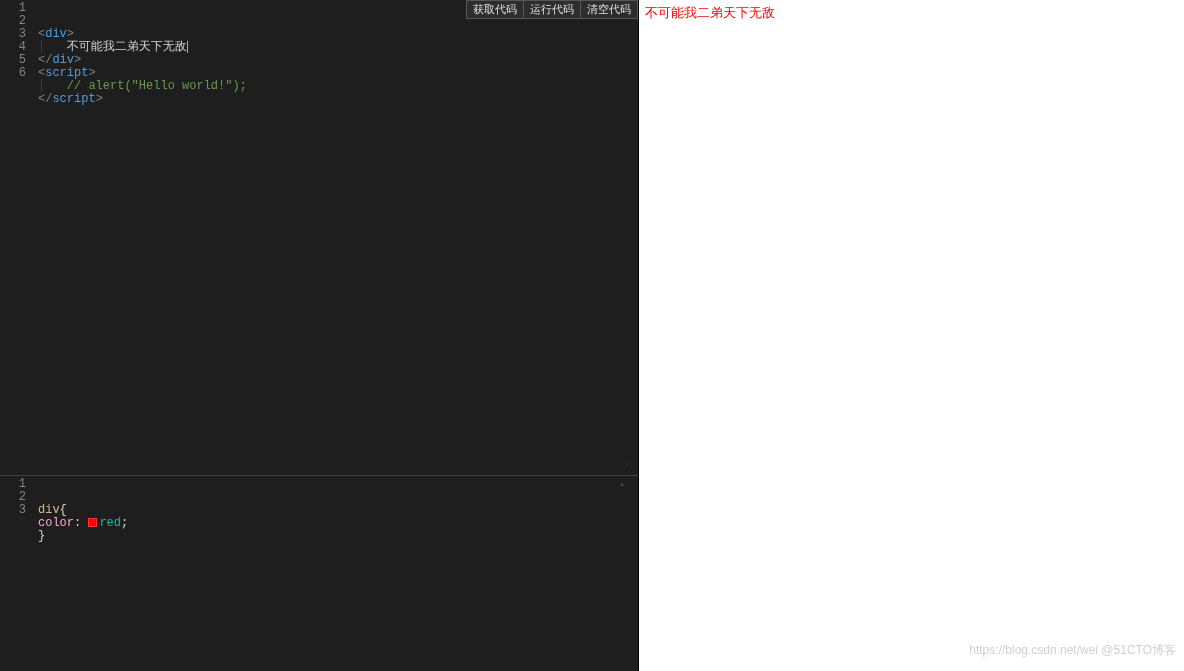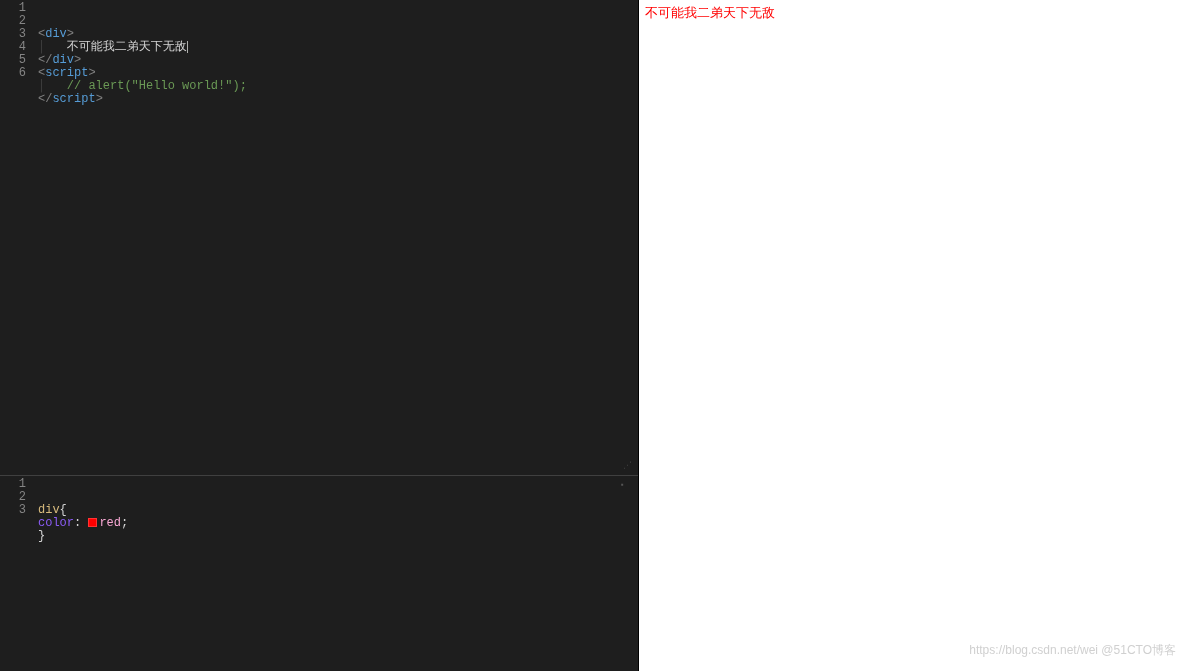--- a/index.html
+++ b/index.html
@@ -58,22 +58,22 @@
       position: relative;
     }
     .code-line {
       height: 13px;
     }
     .tag { color: #569cd6; }
     .bracket { color: #808080; }
     .comment { color: #6a9955; }
     .text { color: #d4d4d4; }
     .sel { color: #d7ba7d; }
-    .prop { color: #8b5cf6; text-align: center; }
-    .val-red { color: #f9a8d4; }
+    .prop { color: #f9a8d4; text-align: center; }
+    .val-red { color: #14b8a6; }
     .swatch {
       display: inline-block;
       width: 9px;
       height: 9px;
       background: #ff0000;
       vertical-align: middle;
       margin-right: 2px;
       border: 1px solid #fff3;
     }
     .indent-guide { color: #404040; }
@@ -130,20 +130,25 @@
       color: #454545;
       font-size: 9px;
     }
   </style>
 </head>
 <body>
 
 <div class="left-panel">
 
   <div class="editor-top">
+    <div class="toolbar">
+      <button>获取代码</button>
+      <button>运行代码</button>
+      <button>清空代码</button>
+    </div>
     <div class="gutter" id="gutter-top">
         <div class="ln">1</div>
         <div class="ln">2</div>
         <div class="ln">3</div>
         <div class="ln">4</div>
         <div class="ln">5</div>
         <div class="ln">6</div>
       </div>
     <div class="code-area" id="code-top">
       <div class="code-line"><span class="bracket">&lt;</span><span class="tag">div</span><span class="bracket">&gt;</span></div><div class="code-line"><span class="indent-guide">│   </span><span class="text">不可能我二弟天下无敌</span><span class="cursor"></span></div><div class="code-line"><span class="bracket">&lt;/</span><span class="tag">div</span><span class="bracket">&gt;</span></div><div class="code-line"><span class="bracket">&lt;</span><span class="tag">script</span><span class="bracket">&gt;</span></div><div class="code-line"><span class="indent-guide">│   </span><span class="comment">// alert("Hello world!");</span></div><div class="code-line"><span class="bracket">&lt;/</span><span class="tag">script</span><span class="bracket">&gt;</span></div><div class="bottom-right-glyph">⋰</div>

